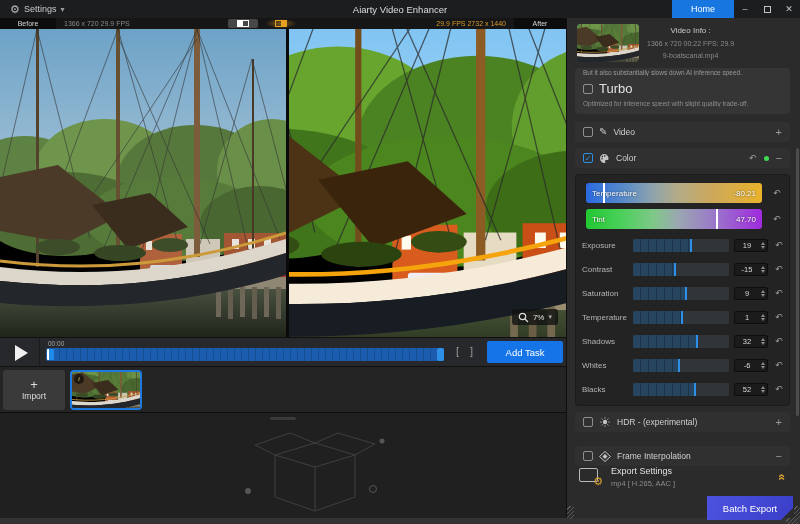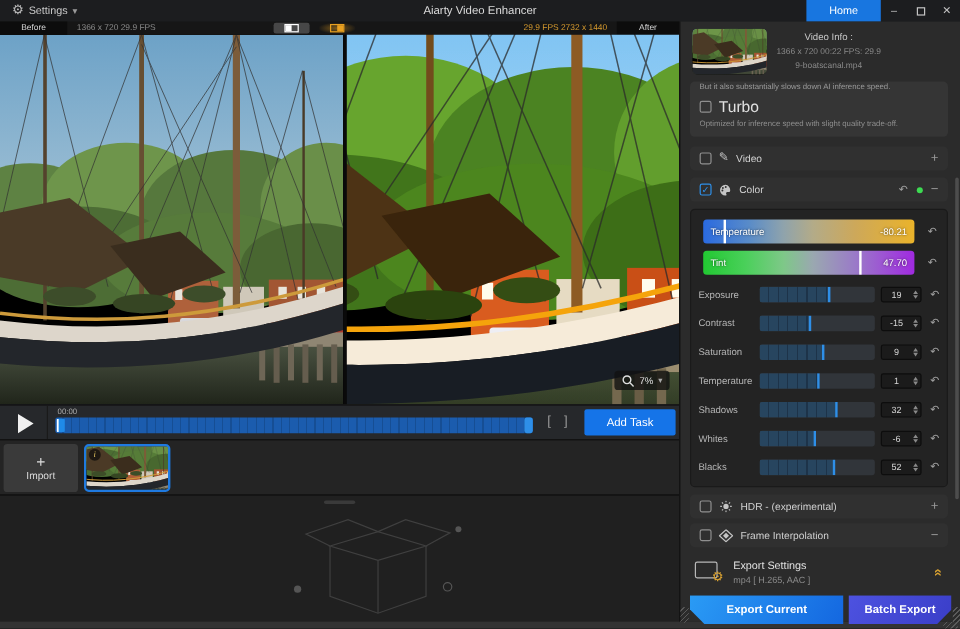--- a/index.html
+++ b/index.html
@@ -111,21 +111,21 @@
   .cb.checked { border-color:#2e8fe8; color:#2e8fe8; }
 
   .prow { position:absolute; left:8px; width:215px; height:20px; background:#303030; border-radius:4px;
     display:flex; align-items:center; gap:6px; padding:0 8px; }
   .prow .plabel { color:#d0d0d0; font-size:8.5px; }
   .prow .rplus { margin-left:auto; color:#9a9a9a; font-size:11px; }
   .rowicon { color:#c4c4c4; font-size:10px; line-height:1; flex:none; }
   #edit-row  { top:104px; }
   #color-row { top:130px; }
   #hdr-row   { top:394px; }
-  #frame-row { top:418px;justify-content:flex-end; }
+  #frame-row { top:428px;justify-content:flex-end; }
   #color-row .hdr-right { margin-left:auto; display:flex; align-items:center; gap:7px; }
   .undo { color:#a0a0a0; font-size:9px; line-height:1; }
   .dot-green { width:5px; height:5px; border-radius:50%; background:#3ddb52; }
   .minus { color:#9a9a9a; font-size:11px; }
 
   #color-card { position:absolute; left:8px; top:156px; width:215px; height:232px; background:#232323;
     border:1px solid #1a1a1a; border-radius:4px; }
   .grad-slider { position:absolute; left:10px; width:176px; height:20px; border-radius:3px; overflow:hidden; }
   #temp-slider { top:8px;
     background:linear-gradient(90deg,#2a6ae0 0%,#5a8cc8 22%,#8fa3ac 38%,#b3ab88 52%,#cda85a 72%,#eab32a 100%); }
@@ -159,21 +159,21 @@
   #export-icon .gear2 { position:absolute; right:0; bottom:0; color:#d7a031; font-size:11px; line-height:1; }
   #export-title { color:#e0e0e0; font-size:9px; }
   #export-format { color:#8a8a8a; font-size:7.5px; margin-top:3px; }
   #export-collapse { margin-left:auto; color:#d7a031; font-size:12px; font-weight:bold; transform:rotate(90deg); }
 
   #export-buttons { position:absolute; left:0; top:478px; width:234px; height:24px; }
   #btn-export-current { position:absolute; left:8px; top:0; width:128px; height:24px; color:#fff; font-size:9.5px; font-weight:bold;
     display:flex; align-items:center; justify-content:center;
     background:linear-gradient(120deg,#2a9bf5 0%,#1467e0 100%);
     clip-path:polygon(0 0,100% 0,100% 100%,12px 100%,0 calc(100% - 12px)); }
-  #btn-batch-export { position:absolute; left:140px; top:0; width:86px; height:24px; color:#fff; font-size:9.5px; font-weight:bold;
+  #btn-batch-export { position:absolute; left:140px; top:0; width:86px; height:24px; color:#fff; font-size:9.5px; font-weight:normal;
     display:flex; align-items:center; justify-content:center;
     background:linear-gradient(120deg,#4d52e0 0%,#3a3ec8 100%);
     clip-path:polygon(0 0,100% 0,100% calc(100% - 12px),calc(100% - 12px) 100%,0 100%); }
   .corner-grip { position:absolute; top:10px; width:7px; height:13px;
     background:repeating-linear-gradient(135deg, transparent 0 2px, #5a5a5a 2px 3px); }
   #grip-left { left:0; } #grip-right { right:0; }
 </style>
 </head>
 <body>
 
@@ -567,19 +567,18 @@
       </span>
       <span>
         <div id="export-title">Export Settings</div>
         <div id="export-format">mp4 [ H.265, AAC ]</div>
       </span>
       <span id="export-collapse">«</span>
     </div>
 
     <div id="export-buttons">
       <div class="corner-grip" id="grip-left"></div>
-      <div id="btn-export-current">Export Current</div>
       <div id="btn-batch-export">Batch Export</div>
       <div class="corner-grip" id="grip-right"></div>
     </div>
   </div>
 
 </div>
 
 </body></html>

